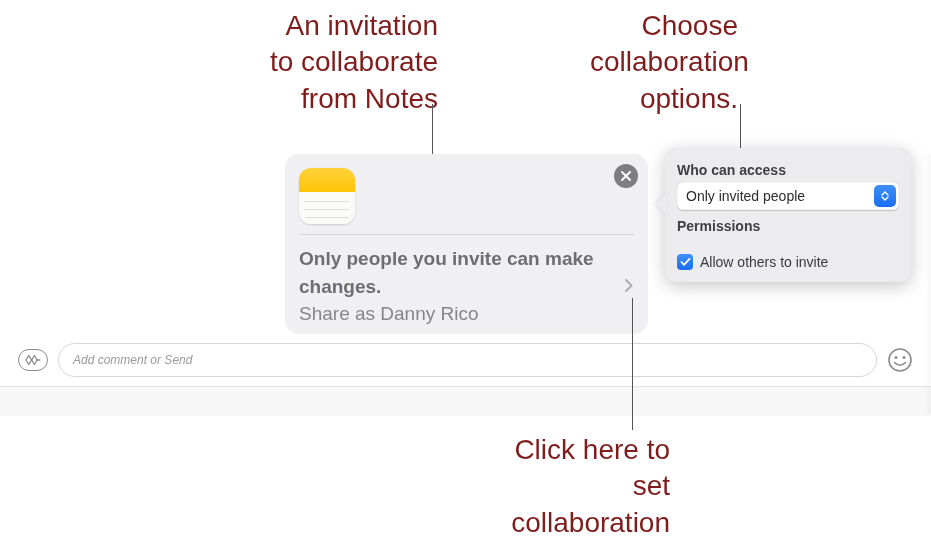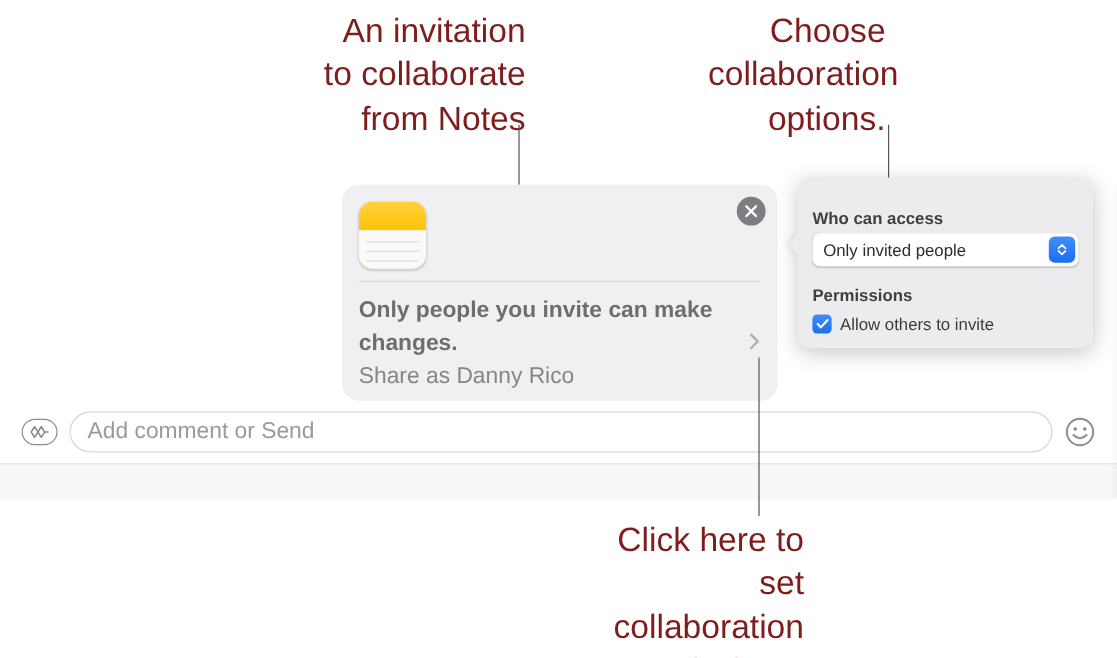--- a/index.html
+++ b/index.html
@@ -69,25 +69,26 @@
     margin-right: 10px;
     flex-shrink: 0;
     letter-spacing: -0.5px;
   }
   .compose-input {
     flex: 1;
     height: 34px;
     border: 1px solid #d7d7d9;
     border-radius: 17px;
     padding: 0 14px;
-    font-size: 19px;
+    font-size: 12px;
     color: #9a9a9e;
     background: #fff;
     display: flex;
     align-items: center;
+    font-style: italic;
   }
   .emoji-icon {
     width: 26px; height: 26px;
     margin-left: 10px;
     flex-shrink: 0;
   }
   .emoji-icon svg { width: 100%; height: 100%; }
 
   
   .invite-card {
@@ -196,21 +197,21 @@
     border-top:10px solid transparent;
     border-bottom:10px solid transparent;
     border-right:10px solid #ececee;
     filter: drop-shadow(-2px 0 2px rgba(0,0,0,0.08));
   }
   .pop-label {
     font-size: 14px;
     font-weight: 700;
     color: #404043;
     margin-bottom: 4px;
-    margin-top: 16px;
+    margin-top: 4px;
   }
   .pop-select {
     position: relative;
     background: #fff;
     border-radius: 6px;
     height: 28px;
     display:flex; align-items:center;
     padding: 0 30px 0 9px;
     font-size: 14px;
     color: #2c2c2e;
@@ -224,21 +225,21 @@
     background: linear-gradient(#3f8ff9, #1a6ef2);
     border-radius: 5px;
     display:flex; flex-direction:column; align-items:center; justify-content:center;
   }
   .sel-arrows svg { width: 8px; height: 5px; }
 
   .check-row {
     display:flex; align-items:center; gap:7px;
     font-size: 14px;
     color: #3a3a3c;
-    margin-top: 8px;
+    margin-top: 20px;
   }
   .checkbox {
     width: 16px; height: 16px;
     border-radius: 4px;
     background: linear-gradient(#3f8ff9, #1a6ef2);
     display:flex; align-items:center; justify-content:center;
   }
   .checkbox svg { width: 11px; height: 10px; }
 
   

